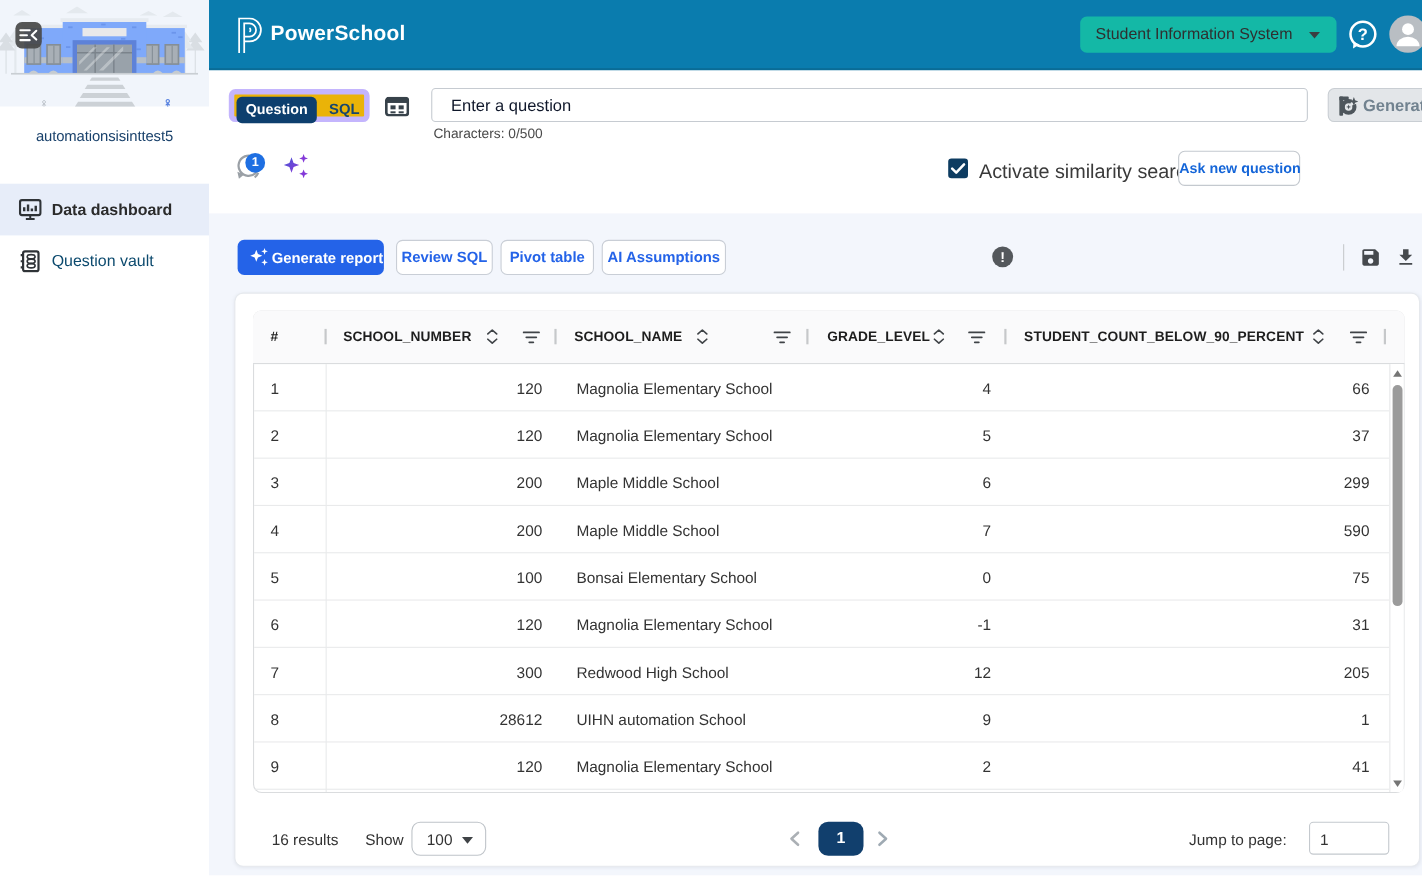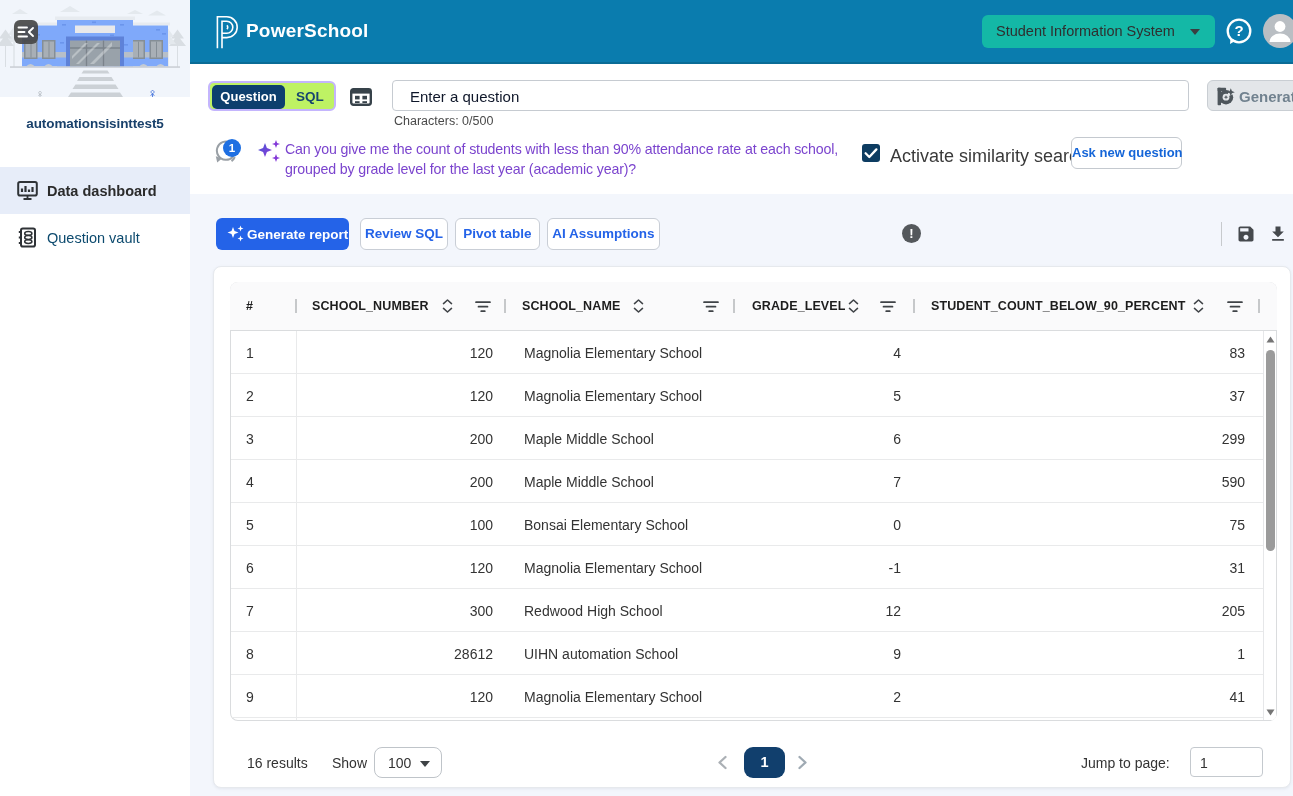--- a/index.html
+++ b/index.html
@@ -2,37 +2,37 @@
 <html><head>
 <meta charset="utf-8">
 <style>
 *{margin:0;padding:0;box-sizing:border-box}
 html,body{width:1293px;height:796px;overflow:hidden;background:#fff;font-family:"Liberation Sans",sans-serif}
 #root{position:relative;width:1293px;height:796px;overflow:hidden}
 
 #sidebar{position:absolute;left:0;top:0;width:190px;height:796px;background:#fff}
 #illus{position:absolute;left:0;top:0;width:190px;height:97px}
 #collapse{position:absolute;left:14px;top:20px;width:24px;height:24px;background:rgba(72,72,72,.92);border-radius:6px}
-#orgname{position:absolute;left:0;top:116px;width:190px;text-align:center;font-size:13.5px;font-weight:bold;color:#19416b;letter-spacing:-0.1px}
+#orgname{position:absolute;left:0;top:116px;width:190px;text-align:center;font-size:13.5px;font-weight:normal;color:#19416b;letter-spacing:-0.1px}
 .navitem{position:absolute;left:0;width:190px;height:47px;font-size:14.5px;color:#0c4a6e}
 .navitem.active{background:#e7edf9;font-weight:bold;color:#2b2b2b}
 .navitem svg{position:absolute;left:17px;top:13px}
 .navitem span{position:absolute;left:47px;top:16px}
 
 #hdr{position:absolute;left:190px;top:0;width:1103px;height:64px;background:#0a7cae;border-bottom:2px solid #0a6c96;box-sizing:border-box}
 #pslogo{position:absolute;left:25px;top:16px}
 #pstext{position:absolute;left:56px;top:20px;font-size:19px;font-weight:bold;color:#fff;letter-spacing:.2px}
 #sissel{position:absolute;left:792px;top:15px;width:233px;height:33px;background:#14b8a6;border-radius:6px}
 #sissel span{position:absolute;left:14px;top:8px;font-size:14.5px;color:#2f2f2f}
 #sissel svg{position:absolute;right:14px;top:13px}
 #helpic{position:absolute;left:1035px;top:18px}
 #avatar{position:absolute;left:1073px;top:14px;width:34px;height:34px;border-radius:50%;background:#b9bec3;overflow:hidden}
 
 #asksec{position:absolute;left:190px;top:64px;width:1103px;height:130px;background:#fff}
-#toggle{position:absolute;left:18px;top:17px;width:128px;height:30px;background:#bef264;border:2px solid #c4b5fd;border-radius:6px}
+#toggle{position:absolute;left:18px;top:17px;width:128px;height:30px;background:#eab308;border:5px solid #c4b5fd;border-radius:6px}
 #togq{position:absolute;left:2px;top:2px;width:73px;height:24px;background:#0d3f6e;border-radius:5px;color:#fff;font-weight:bold;font-size:13px;text-align:center;line-height:24px}
 #togs{position:absolute;left:75px;top:2px;width:50px;height:24px;color:#17456f;font-weight:bold;font-size:13.5px;text-align:center;line-height:24px}
 #cardic{position:absolute;left:160px;top:24px}
 #qinput{position:absolute;left:202px;top:16px;width:797px;height:31px;border:1px solid #c6cbd1;border-radius:4px;background:#fff}
 #qinput span{position:absolute;left:17px;top:7px;font-size:15px;color:#0f172a}
 #chars{position:absolute;left:204px;top:50px;font-size:12.5px;color:#4a4a4a}
 #genbtn{position:absolute;left:1017px;top:16px;width:130px;height:31px;background:#e3e6e9;border:1px solid #c9ced3;border-radius:6px}
 #genbtn span{position:absolute;left:31px;top:7px;font-size:15px;font-weight:bold;color:#71828f;white-space:nowrap}
 #genbtn svg{position:absolute;left:8px;top:6px}
 #histic{position:absolute;left:25px;top:76px}
@@ -239,21 +239,20 @@
       <defs>
           <linearGradient id="pg1g" x1="0" y1="0" x2="1" y2="1">
             <stop offset="0" stop-color="#4855d4"></stop>
             <stop offset="1" stop-color="#8b3bd9"></stop>
           </linearGradient>
         </defs>
       <path d="M8 4 L9.9 9.1 L15 11 L9.9 12.9 L8 18 L6.1 12.9 L1 11 L6.1 9.1 Z" fill="url(#pg1g)"></path>
       <path d="M19 1 L20.1 3.9 L23 5 L20.1 6.1 L19 9 L17.9 6.1 L15 5 L17.9 3.9 Z" fill="#8338d8"></path>
       <path d="M19 15 L20.1 17.9 L23 19 L20.1 20.1 L19 23 L17.9 20.1 L15 19 L17.9 17.9 Z" fill="#8338d8"></path>
     </svg>
-    <div id="qtext">Can you give me the count of students with less than 90% attendance rate at each school,<br>grouped by grade level for the last year (academic year)?</div>
     <div id="simchk"><svg width="18" height="18" viewBox="0 0 18 18">
           <path d="M3.6 9.3 L7.3 13 L14.4 5.4" fill="none" stroke="#fff" stroke-width="2.3" stroke-linecap="round" stroke-linejoin="round"></path>
         </svg></div>
     <div id="simlbl">Activate similarity search</div>
     <div id="askbtn">Ask new question</div>
   </div>
   <div id="graysec"></div>
   <div class="bluebtn" style="left:216px;width:133px" id="grbtn">
     <svg style="position:absolute;left:11px;top:7px" width="19" height="18" viewBox="0 0 19 18">
       <path d="M6 2 L7.5 6 L11.5 7.5 L7.5 9 L6 13 L4.5 9 L0.5 7.5 L4.5 6 Z" fill="#fff"></path>
@@ -309,21 +308,21 @@
       <svg class="filti" style="left:997px" width="16" height="12" viewBox="0 0 16 12">
           <path d="M1 1.2 H15 M3.5 5.7 H12.5 M6.2 10.2 H9.8" stroke="#3f4347" stroke-width="1.7" stroke-linecap="round"></path>
         </svg>
       <div class="hdiv" style="left:1028px"></div>
     </div>
     <div class="trow" style="top:49px">
         <span class="c0">1</span>
         <span class="c1">120</span>
         <span class="c2">Magnolia Elementary School</span>
         <span class="c3">4</span>
-        <span class="c4">83</span>
+        <span class="c4">66</span>
       </div>
     <div class="trow" style="top:92px">
         <span class="c0">2</span>
         <span class="c1">120</span>
         <span class="c2">Magnolia Elementary School</span>
         <span class="c3">5</span>
         <span class="c4">37</span>
       </div>
     <div class="trow" style="top:135px">
         <span class="c0">3</span>

